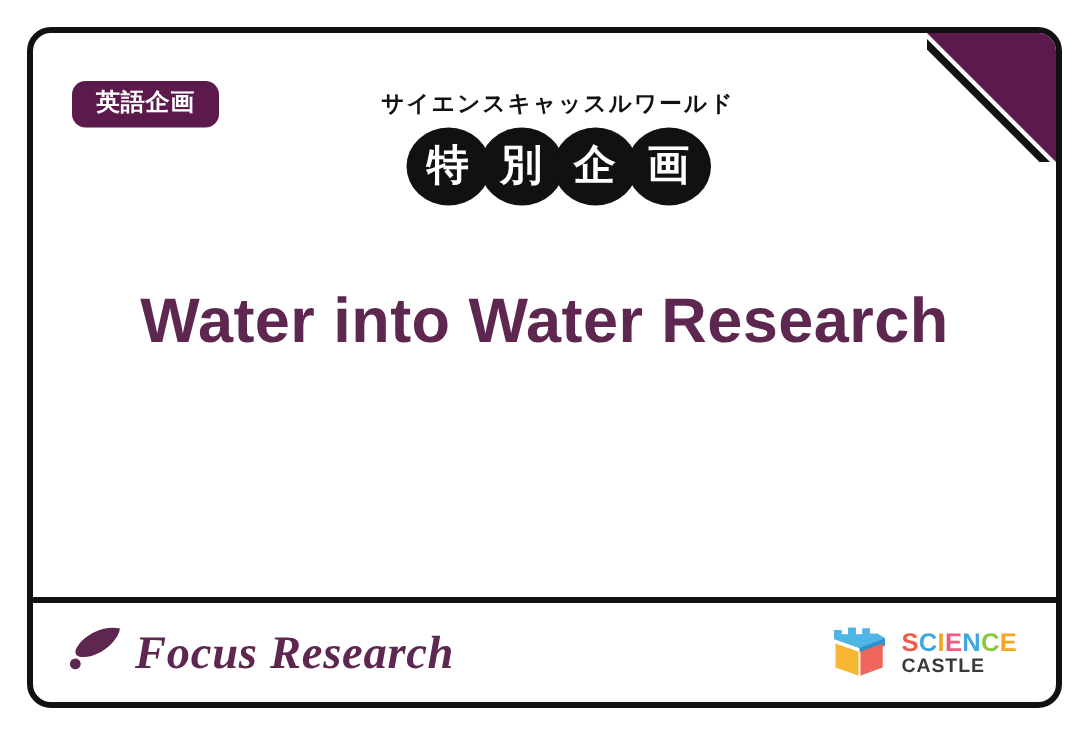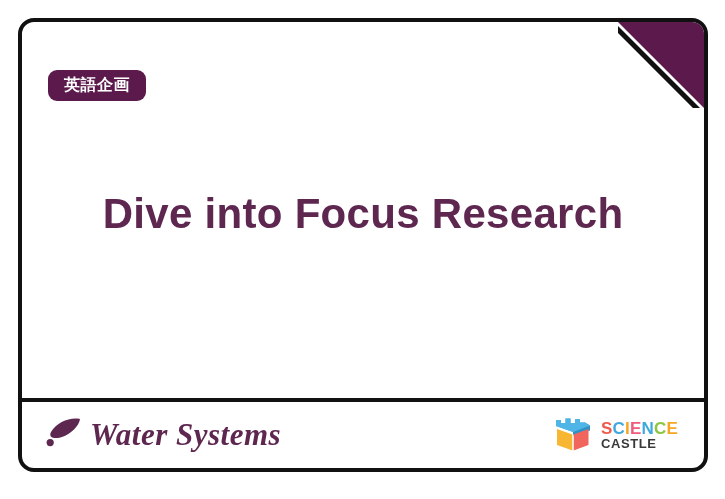--- a/index.html
+++ b/index.html
@@ -67,21 +67,21 @@
     position: absolute;
     left: 0;
     right: 0;
     top: 0;
     height: 150px;
   }
 
   .badge {
     position: absolute;
     left: 26px;
-    top: 48px;
+    top: 32px;
     background: #5B1A4B;
     color: #ffffff;
     border-radius: 9px;
     padding: 7px 16px 8px 16px;
     font-size: 16px;
     font-weight: bold;
     letter-spacing: 0.5px;
     line-height: 1;
     white-space: nowrap;
   }
@@ -224,38 +224,56 @@
 
     <div class="corner-fold">
       <div class="tri"></div>
       <div class="edge"></div>
     </div>
 
     <div class="header">
 
       <div class="badge">英語企画</div>
 
+      <div class="kicker-block">
+        <span class="kicker">サイエンスキャッスルワールド</span>
+
+        <div class="pill-row">
+          <div class="pill">
+            <span>特</span>
+          </div>
+          <div class="pill">
+            <span>別</span>
+          </div>
+          <div class="pill">
+            <span>企</span>
+          </div>
+          <div class="pill">
+            <span>画</span>
+          </div>
+        </div>
+      </div>
     </div>
 
     <div class="main">
-      <div class="title-en">Dive into Focus Research</div>
+      <div class="title-en">Water into Water Research</div>
     </div>
 
     <div class="divider"></div>
 
     <div class="footer">
 
       <div class="focus-logo">
         <span class="focus-mark">
           <svg width="40" height="34" viewBox="0 0 40 34" aria-hidden="true">
             <path d="M36 3 C26 1 13 6 7 16 C5.5 18.6 6.4 21.3 9.2 21.8 C15.5 23 24 19.5 30 13.5 C33.5 10 35.6 6.3 36 3 Z" fill="#5E2750"></path>
             <circle cx="6.2" cy="26.6" r="3.6" fill="#5E2750"></circle>
           </svg>
         </span>
-        <span class="focus-text">Water  Systems</span>
+        <span class="focus-text">Focus  Research</span>
       </div>
 
       <div class="sc-logo">
         <span class="sc-mark">
           <svg width="42" height="40" viewBox="0 0 42 40" aria-hidden="true">
 
             <path d="M4 13 L4 7 L9 7 L9 10 L13.5 10 L13.5 5.5 L18.5 5.5 L18.5 10 L23 10 L23 6 L28 6 L28 9.5 L33 9.5 L33 14.5 L21 19 Z" fill="#3FA9DE"></path>
             <path d="M33 9.5 L38 12.5 L38 17.5 L21 23 L21 19 Z" fill="#2E92C6"></path>
             <path d="M4 13 L4 7 L9 7 L9 10 L13.5 10 L13.5 5.5 L18.5 5.5 L18.5 10 L23 10 L23 6 L28 6 L28 9.5 L33 9.5 L38 12.5 L21 19 Z" fill="#4FB4E6"></path>
 

